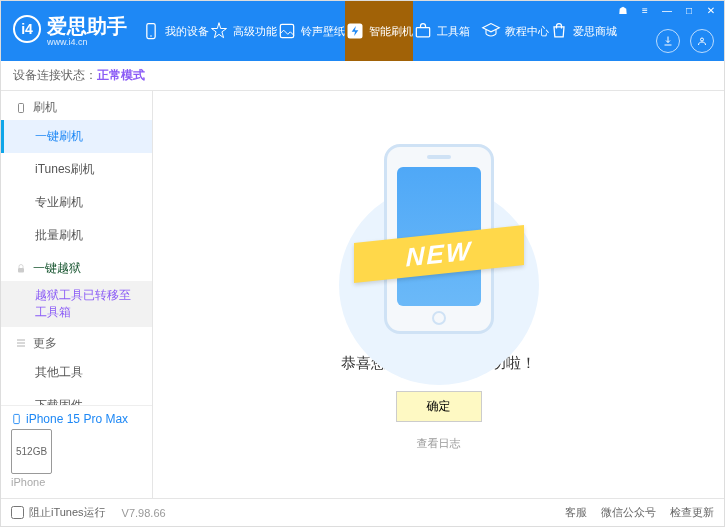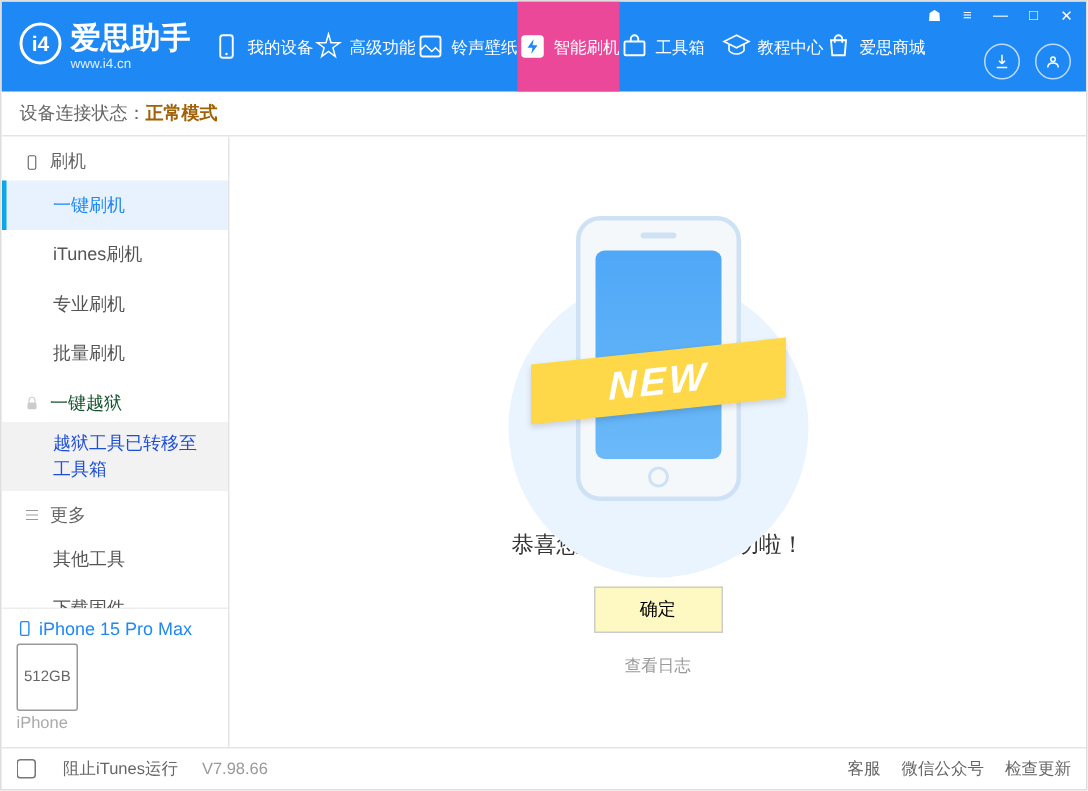--- a/index.html
+++ b/index.html
@@ -4,55 +4,55 @@
 <style>
 *{margin:0;padding:0;box-sizing:border-box}
 body{font-family:"Microsoft YaHei",Arial,sans-serif;font-size:12px;color:#333;background:#fff;width:725px;height:527px;overflow:hidden;border:1px solid #ddd}
 .header{background:#1e88f5;height:60px;display:flex;align-items:center;position:relative}
 .logo-area{display:flex;align-items:flex-start;padding:0 14px 0 12px;color:#ffffff}
 .logo-icon{width:28px;height:28px;border:2px solid #fff;border-radius:50%;display:flex;align-items:center;justify-content:center;font-weight:bold;font-size:14px;margin-right:6px}
 .logo-text{font-size:20px;font-weight:bold;line-height:1.1}
 .logo-sub{font-size:9px;opacity:.85}
 .nav{display:flex;height:100%}
 .nav-item{width:68px;display:flex;flex-direction:row;align-items:center;justify-content:flex-start;color:#fff;cursor:pointer;font-size:11px;gap:4px}
-.nav-item.active{background:#ec4899}
+.nav-item.active{background:#a16207}
 .nav-item svg{width:20px;height:20px;fill:#fff}
 .win-controls{position:absolute;right:6px;top:4px;display:flex;gap:8px;color:#fff;font-size:10px}
 .win-controls span{cursor:pointer;width:14px;text-align:center}
 .header-right{position:absolute;right:10px;bottom:8px;display:flex;gap:10px}
 .circle-btn{width:24px;height:24px;border:1.5px solid rgba(255,255,255,.7);border-radius:50%;display:flex;align-items:center;justify-content:center;cursor:pointer}
 .circle-btn svg{width:12px;height:12px;fill:#fff}
 .status-bar{height:30px;border-bottom:1px solid #e5e5e5;display:flex;align-items:center;padding:0 12px;font-size:12px;color:#666}
-.status-bar b{color:#a16207}
+.status-bar b{color:#8b5cf6}
 .body{display:flex;height:calc(100% - 60px - 30px - 28px)}
 .sidebar{width:152px;border-right:1px solid #e5e5e5;display:flex;flex-direction:column;overflow:hidden}
 .side-scroll{flex:1;overflow:auto}
 .side-section{padding:8px 0 4px 14px;color:#666;display:flex;align-items:center;gap:6px;font-size:12px}
 .side-section.locked{color:#14532d}
 .side-item{padding:8px 0 8px 34px;color:#555;cursor:pointer;font-size:12px}
 .side-item.active{background:#e8f2ff;color:#1e88f5;border-left:3px solid #0ea5e9;padding-left:31px}
-.side-item.gray{background:#f2f2f2;color:#1d4ed8;padding:6px 10px 6px 34px;line-height:1.4}
+.side-item.gray{background:#f2f2f2;color:#8b5cf6;padding:6px 10px 6px 34px;line-height:1.4}
 .device-info{padding:6px 10px 10px;border-top:1px solid #eee}
 .device-name{color:#1e88f5;font-size:12px;display:flex;align-items:center;gap:4px}
 .storage-badge{display:inline-block;border:1px solid #999;border-radius:2px;padding:16px 4px;font-size:10px;color:#666;margin-top:3px}
 .device-type{color:#aaa;font-size:11px;margin-top:2px}
 .main{flex:1;display:flex;flex-direction:column;align-items:center;justify-content:center;position:relative}
 .phone-illustration{width:150px;height:200px;position:relative;margin-bottom:15px}
 .phone-body{width:110px;height:190px;background:#f5f8fb;border:3px solid #cfe2f5;border-radius:16px;position:absolute;left:20px;top:5px}
 .phone-screen{position:absolute;left:10px;right:10px;top:20px;bottom:25px;background:linear-gradient(180deg,#4fa8f7,#6bb9f8);border-radius:6px}
 .phone-home{position:absolute;bottom:6px;left:50%;transform:translateX(-50%);width:14px;height:14px;border:2px solid #cfe2f5;border-radius:50%}
 .phone-speaker{position:absolute;top:8px;left:50%;transform:translateX(-50%);width:24px;height:4px;background:#cfe2f5;border-radius:2px}
 .new-ribbon{position:absolute;left:-10px;top:95px;width:170px;height:40px;background:#ffd84a;transform:skewY(-6deg);display:flex;align-items:center;justify-content:center;font-weight:900;font-size:26px;color:#fff;font-style:italic;letter-spacing:2px;box-shadow:0 2px 4px rgba(0,0,0,.15)}
 .new-ribbon:before,.new-ribbon:after{content:"";position:absolute;width:0;height:0;border:8px solid transparent}
 .circle-bg{position:absolute;width:200px;height:200px;border-radius:50%;background:#eaf4fe;left:50%;top:50%;transform:translate(-50%,-55%)}
 .success-msg{font-size:15px;color:#333;margin-bottom:18px}
 .ok-btn{padding:6px 30px;border:1px solid #ccc;background:#fef9c3;cursor:pointer;font-size:12px;margin-bottom:14px}
 .view-log{color:#999;font-size:11px;cursor:pointer}
 .footer{height:28px;border-top:1px solid #e5e5e5;display:flex;align-items:center;padding:0 10px;font-size:11px;color:#666;gap:16px}
-.footer-left{display:flex;align-items:center;gap:18px}
+.footer-left{display:flex;align-items:center;gap:5px}
 .footer-right{margin-left:auto;display:flex;gap:14px}
 .version{color:#999}
 .sec-icon{width:12px;height:12px;fill:#999}
 </style>
 </head>
 <body>
 
 <div class="header">
   <div class="logo-area">
     <div class="logo-icon">i4</div>

